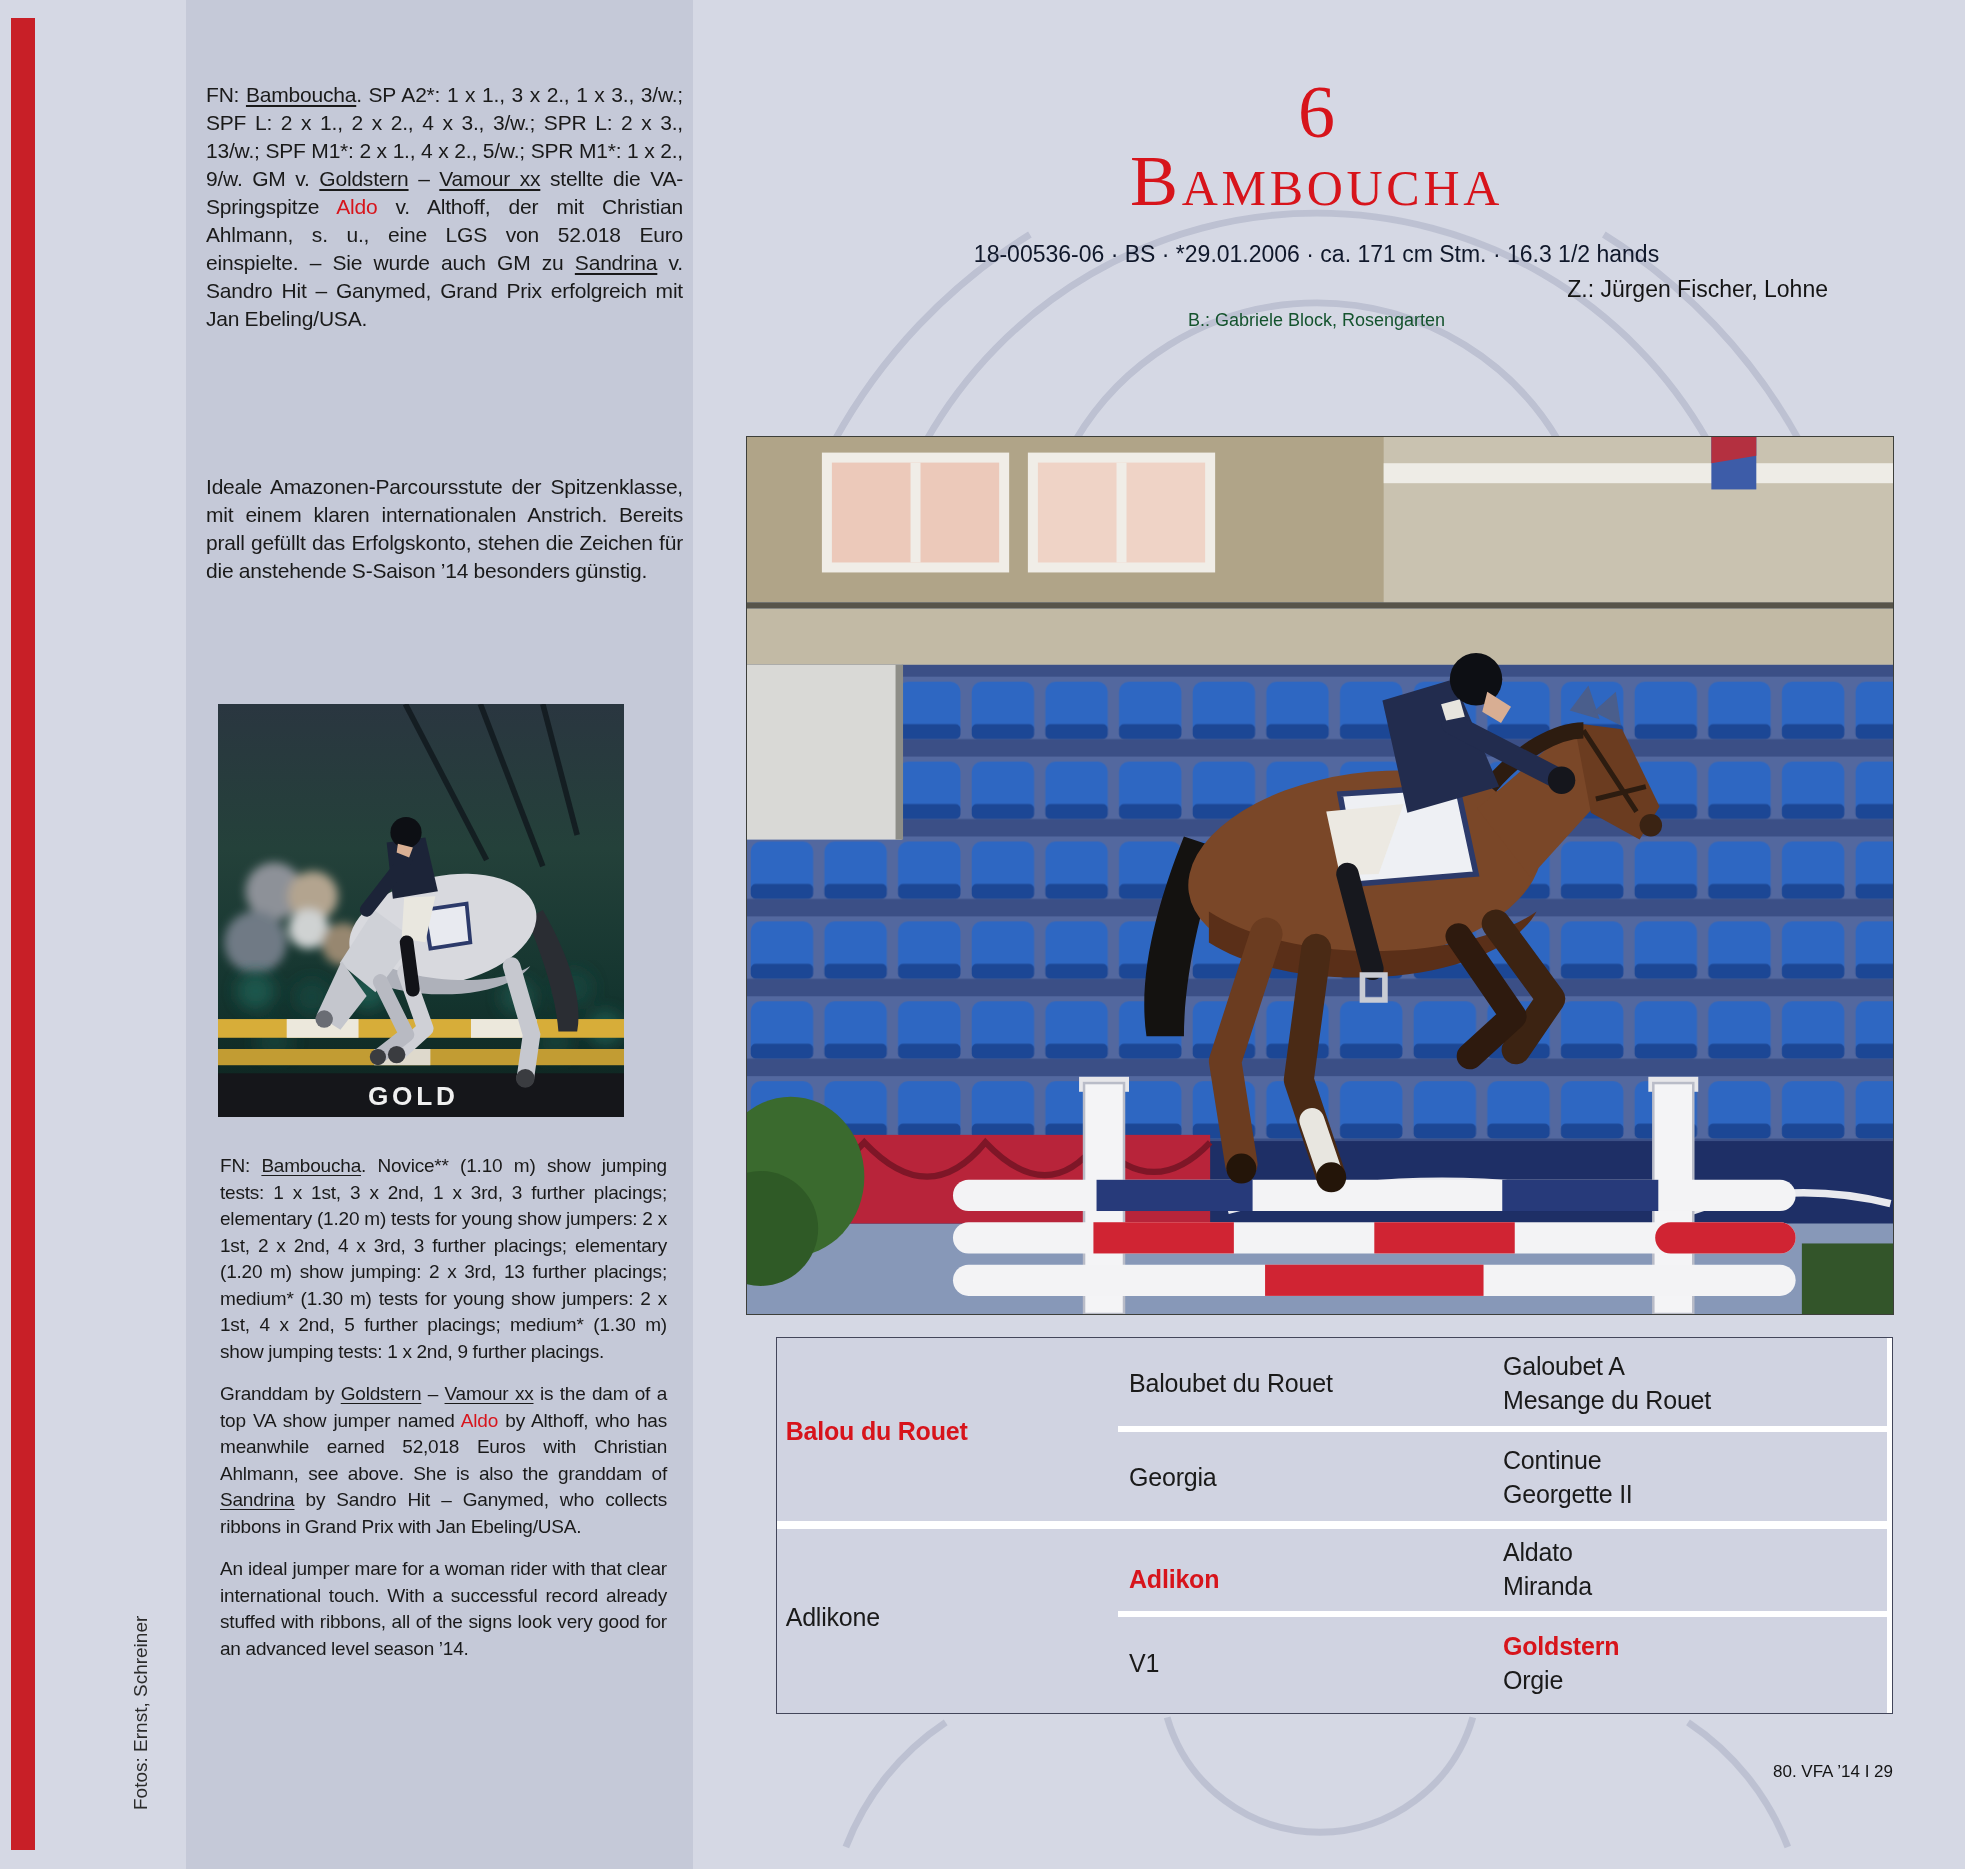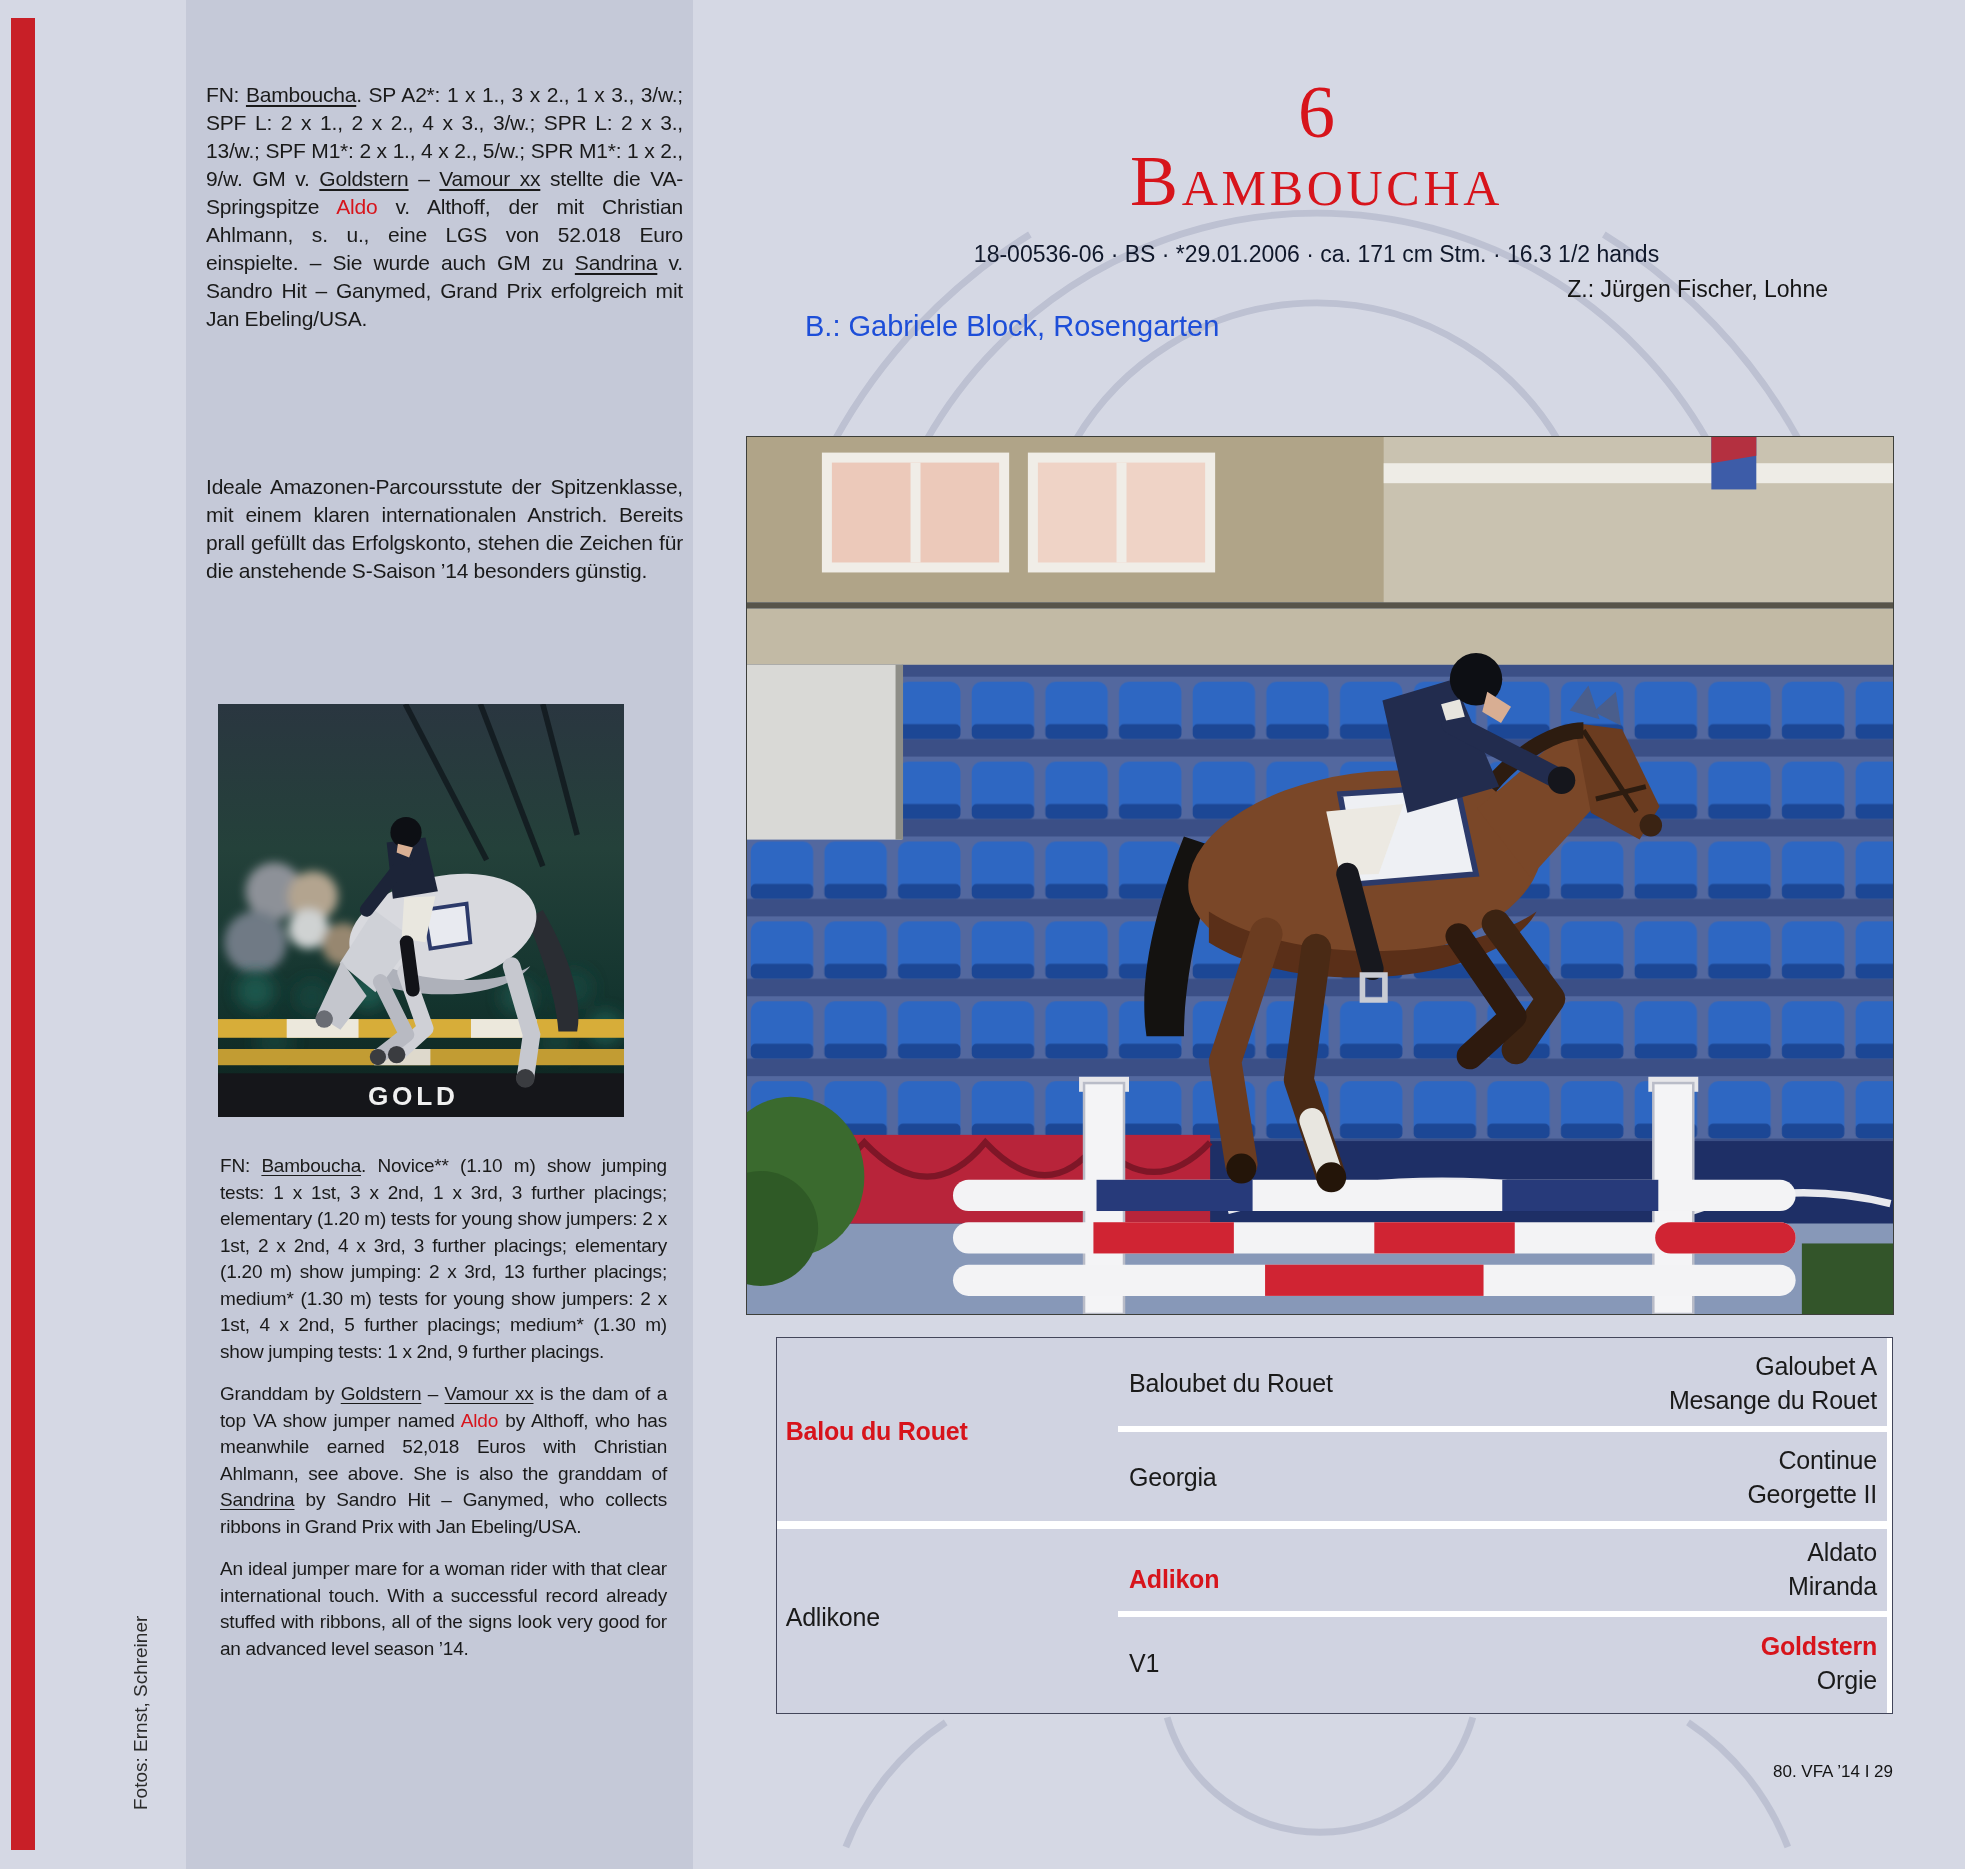--- a/index.html
+++ b/index.html
@@ -25,34 +25,34 @@
           display:flex;align-items:center;}
   
   #hdr-number{left:998px;top:75px;width:637px;text-align:center;
               font-family:"Liberation Serif",serif;font-size:74px;line-height:74px;color:#d7141b;}
   #hdr-title{left:998px;top:147px;width:637px;text-align:center;margin:0;
              font-family:"Liberation Serif",serif;font-weight:400;
              font-size:50px;line-height:69px;color:#d7141b;letter-spacing:3.7px;text-transform:uppercase;}
   #hdr-title::first-letter{font-size:72px;}
   #hdr-details{left:805px;top:241px;width:1023px;text-align:center;font-size:23px;color:#0f172a;}
   #hdr-breeder{left:805px;top:276px;width:1023px;text-align:right;font-size:23px;color:#141414;}
-  #hdr-owner{left:805px;top:310px;width:1023px;text-align:left;font-size:29px;color:#1d4ed8;}
+  #hdr-owner{left:805px;top:310px;width:1023px;text-align:center;font-size:18px;color:#14532d;}
   
   #watermark{left:718px;top:75px;width:1247px;height:1795px;pointer-events:none;}
   
   #main-photo{left:747px;top:437px;width:1146px;height:877px;background:#8798b8;
               outline:1.9px solid #3d3f3a;}
   #small-photo{left:218px;top:704px;width:406px;height:413px;background:#7dd3fc;}
   #main-photo svg,#small-photo svg{display:block;width:100%;height:100%;}
   
   #pedigree{left:776px;top:1337px;width:1117px;height:377px;border:1.9px solid #43465a;
             box-sizing:border-box;background:#d0d3e1;}
   .ped-cell{position:absolute;display:flex;flex-direction:column;justify-content:center;
             font-size:25px;letter-spacing:-0.2px;}
-  .ped-pair{line-height:34px;text-align:right;}
+  .ped-pair{line-height:34px;}
   .ped-bold-red{color:#d7141b;font-weight:700;}
   .ped-sep{position:absolute;background:#ffffff;}
   
   #footer{left:1498px;top:1762px;width:395px;text-align:right;font-size:17px;color:#141414;}
 </style>
 </head>
 <body>
 
 <div id="page">
 

